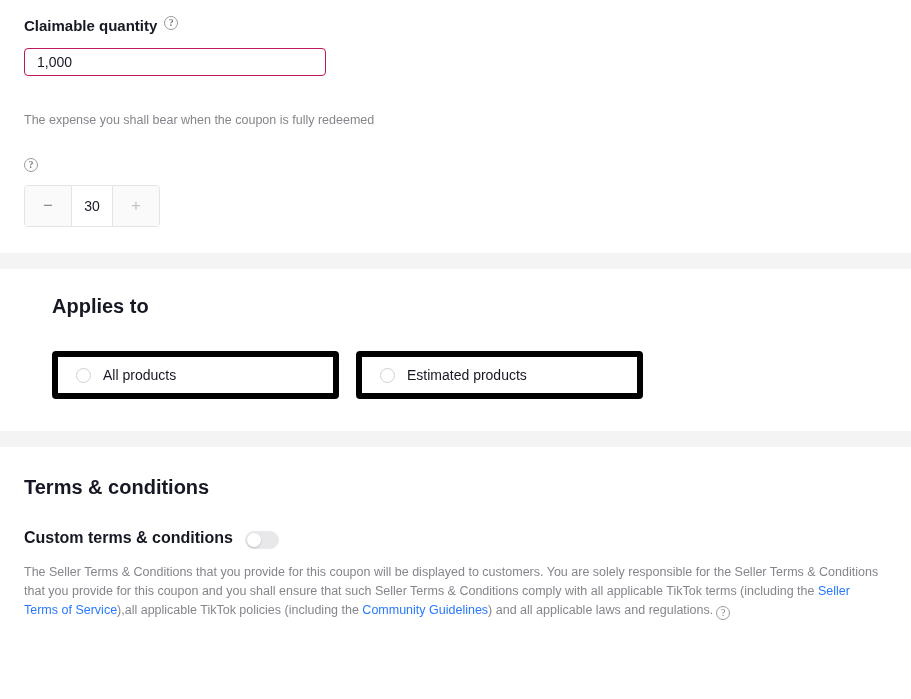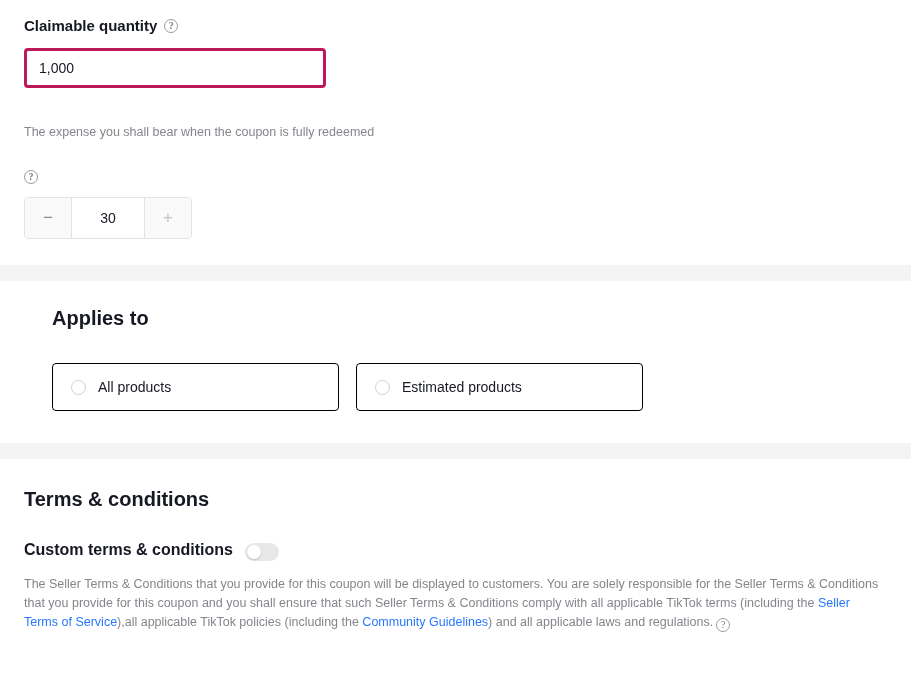--- a/index.html
+++ b/index.html
@@ -17,39 +17,39 @@
 
   .section { background: #ffffff; padding: 0 24px; }
   .gap { height: 16px; background: #f4f4f4; }
 
   
   .field-label {
     font-size: 15px;
     font-weight: bold;
     color: #161823;
     display: flex;
-    align-items: center;
+    align-items: flex-start;
     gap: 7px;
     line-height: 20px;
   }
   .help-icon {
     width: 14px; height: 14px;
     border-radius: 50%;
     border: 1px solid #9a9ba1;
     color: #77787e;
     font-size: 10px;
     line-height: 12px;
     text-align: center;
     display: inline-block;
     font-family: "Liberation Serif", serif;
   }
   .text-input {
     width: 302px;
-    height: 40px;
-    border: 3px solid #be185d;
+    height: 28px;
+    border: 1px solid #be185d;
     border-radius: 4px;
     background: #fff;
     font-size: 14px;
     color: #161823;
     padding: 0 12px;
     font-family: "Liberation Sans", sans-serif;
     outline: none;
   }
   .muted-strong {
     font-size: 13.5px;
@@ -78,21 +78,21 @@
     align-items: center;
     justify-content: center;
     font-size: 17px;
     color: #8a8b91;
     background: #fafafa;
     border: none;
     cursor: pointer;
   }
   .stepper .btn.plus { color: #c3c4c8; }
   .stepper .val {
-    width: 74px;
+    width: 42px;
     height: 100%;
     display: flex;
     align-items: center;
     justify-content: center;
     font-size: 14px;
     color: #161823;
     background: #fff;
     border-left: 1px solid #e3e4e8;
     border-right: 1px solid #e3e4e8;
   }
@@ -110,21 +110,21 @@
     color: #85868c;
     line-height: 18px;
     max-width: 852px;
   }
 
   
   .radio-row { display: flex; gap: 17px; }
   .radio-card {
     width: 287px;
     height: 48px;
-    border: 1px solid #000000;
+    border: 6px solid #000000;
     border-radius: 4px;
     background: #fff;
     display: flex;
     align-items: center;
     padding: 0 18px;
     gap: 12px;
     cursor: pointer;
   }
   .radio-dot {
     width: 15px; height: 15px;

